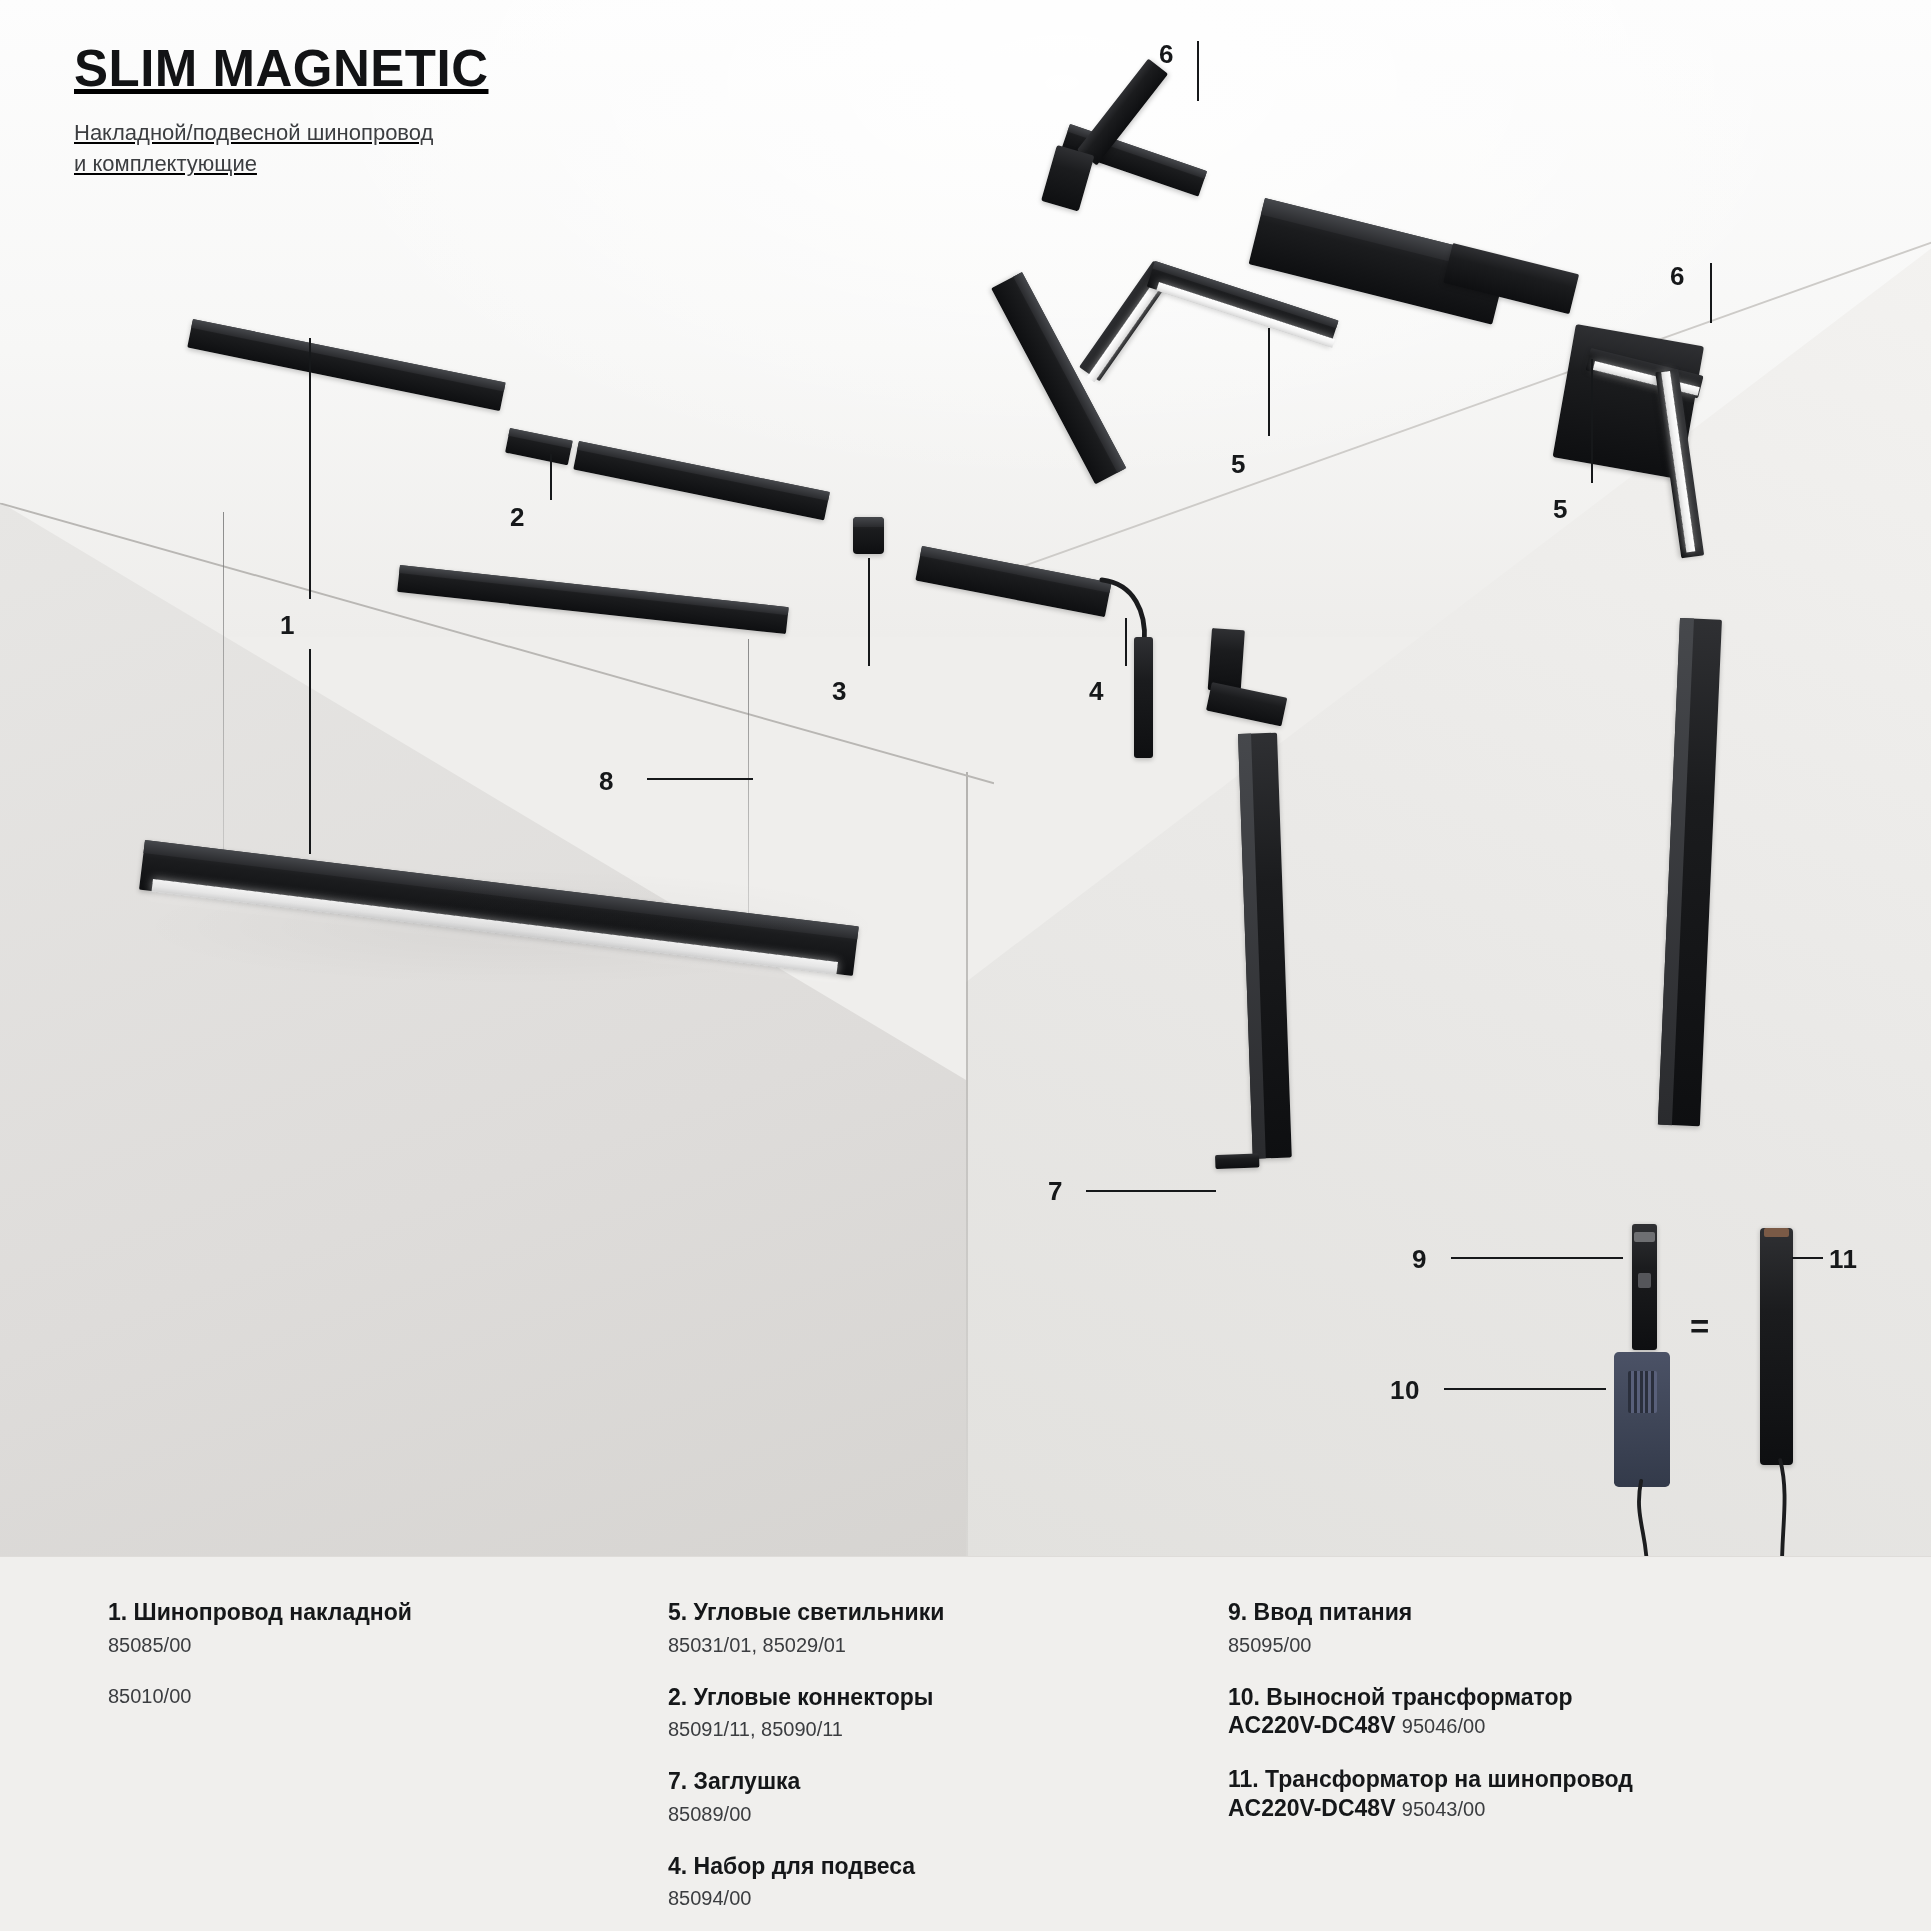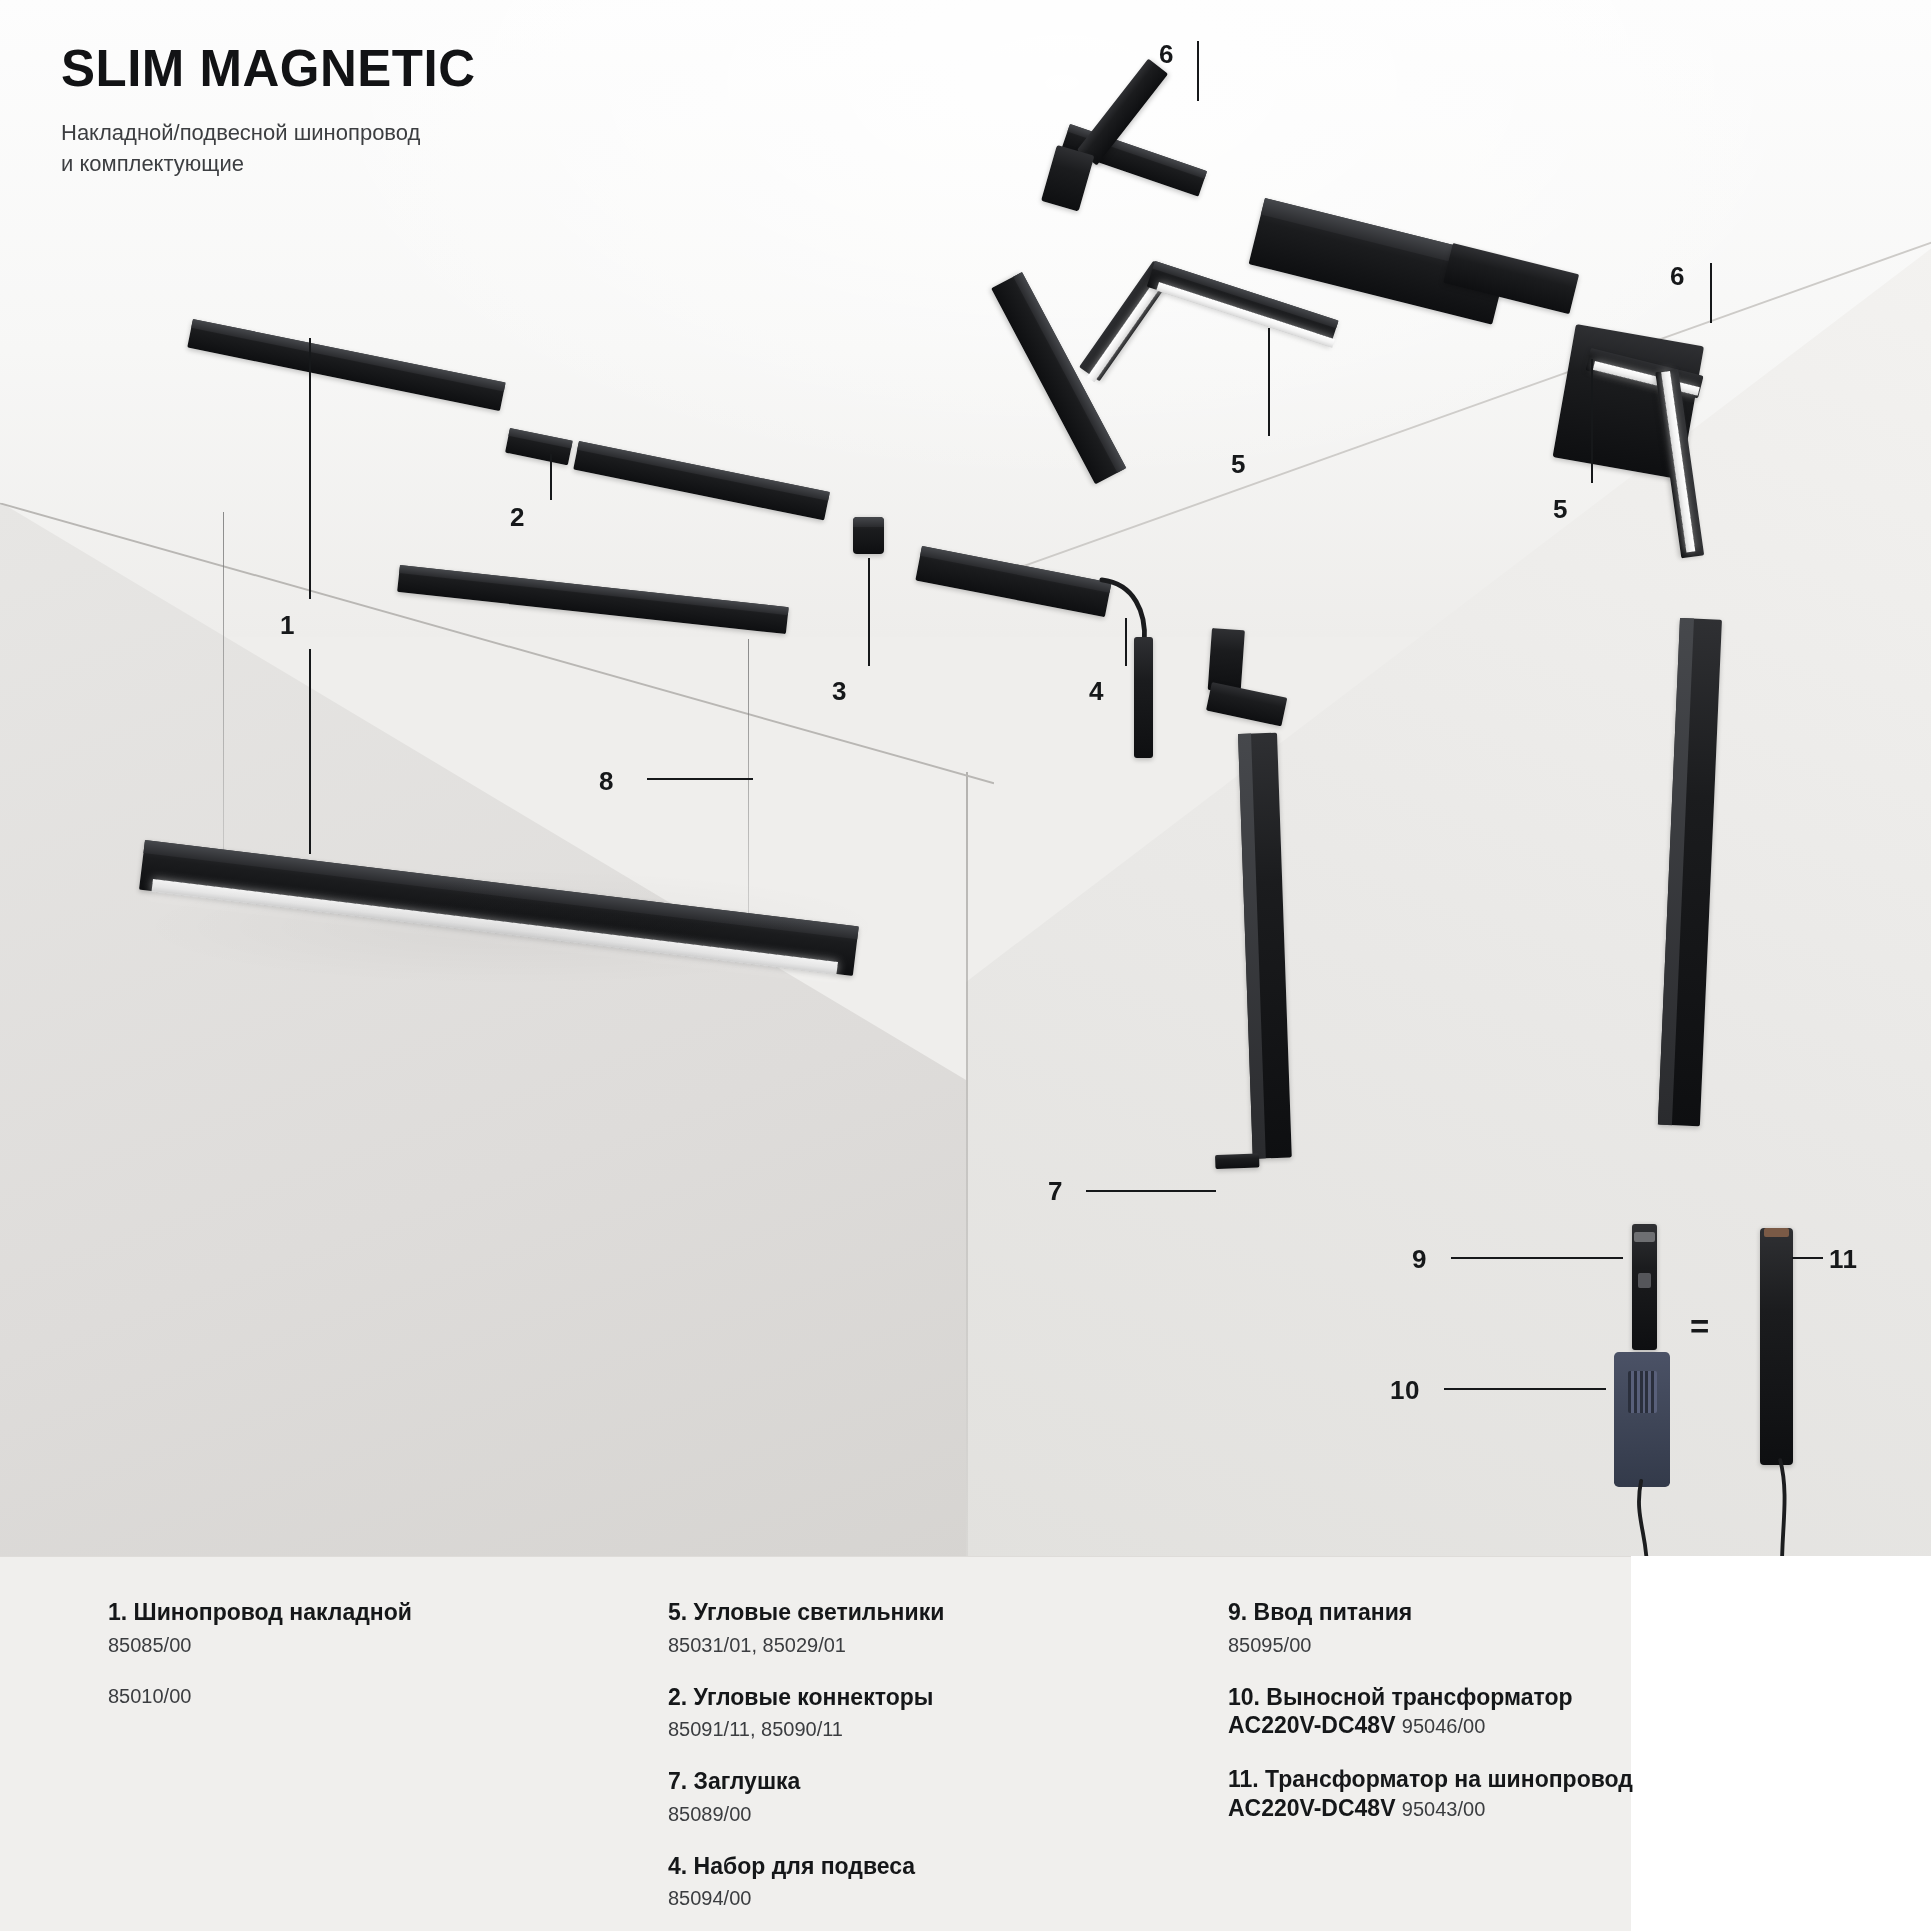--- a/index.html
+++ b/index.html
@@ -120,42 +120,42 @@
   .leader-h { height: 1.9px; }
   .leader-v { width: 1.9px; }
   .eq-sign {
     position: absolute;
     font-size: 33px;
     font-weight: bold;
     color: #16181a;
   }
 
   
-  #title-block { position: absolute; left: 61px; top: 42px; }
+  #title-block { position: absolute; left: 74px; top: 42px; text-decoration: underline; }
   #title-main {
     font-size: 51px;
     font-weight: bold;
     letter-spacing: 0.5px;
     color: #121315;
     margin: 0;
     line-height: 1.05;
   }
   #title-sub {
     margin: 21px 0 0 0;
     font-size: 22px;
     line-height: 1.42;
     color: #3c3e41;
     max-width: 599px;
   }
 
   
   #legend {
     position: absolute;
     left: 0; top: 1556px;
-    width: 1631px; height: 375px;
+    width: 1931px; height: 375px;
     background: #f0efed;
     border-top: 1px solid #dedcd9;
   }
   #legend-cols {
     position: absolute;
     left: 108px; top: 41px;
     width: 1738px;
     display: flex;
     gap: 0px;
   }

